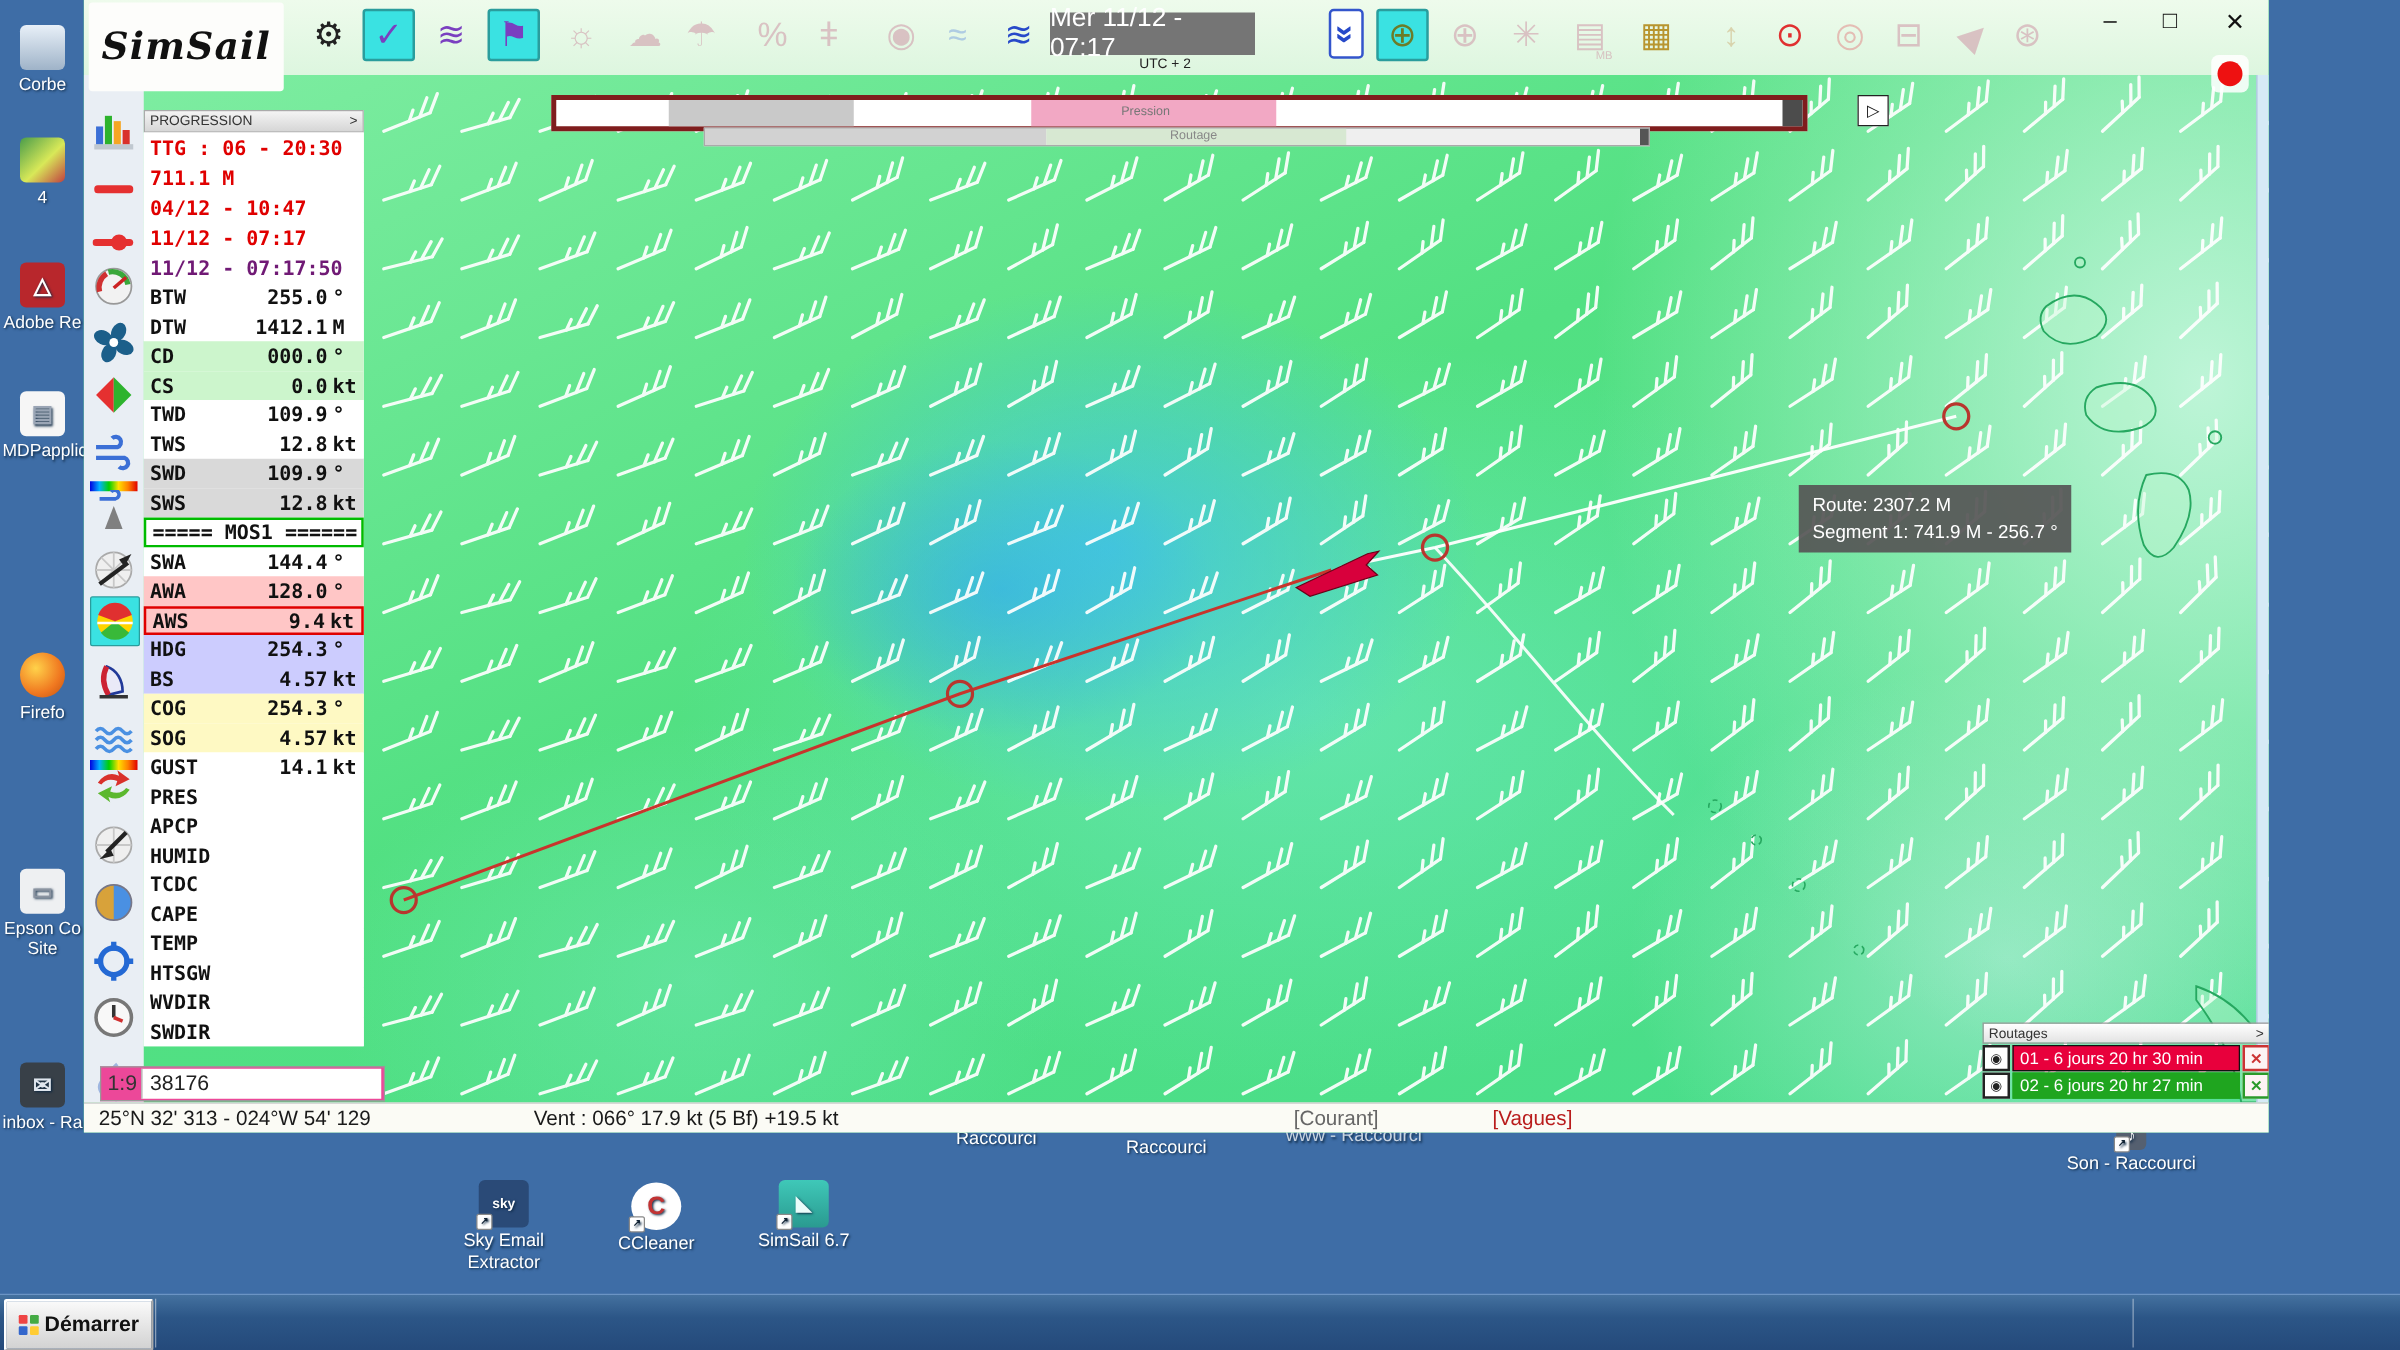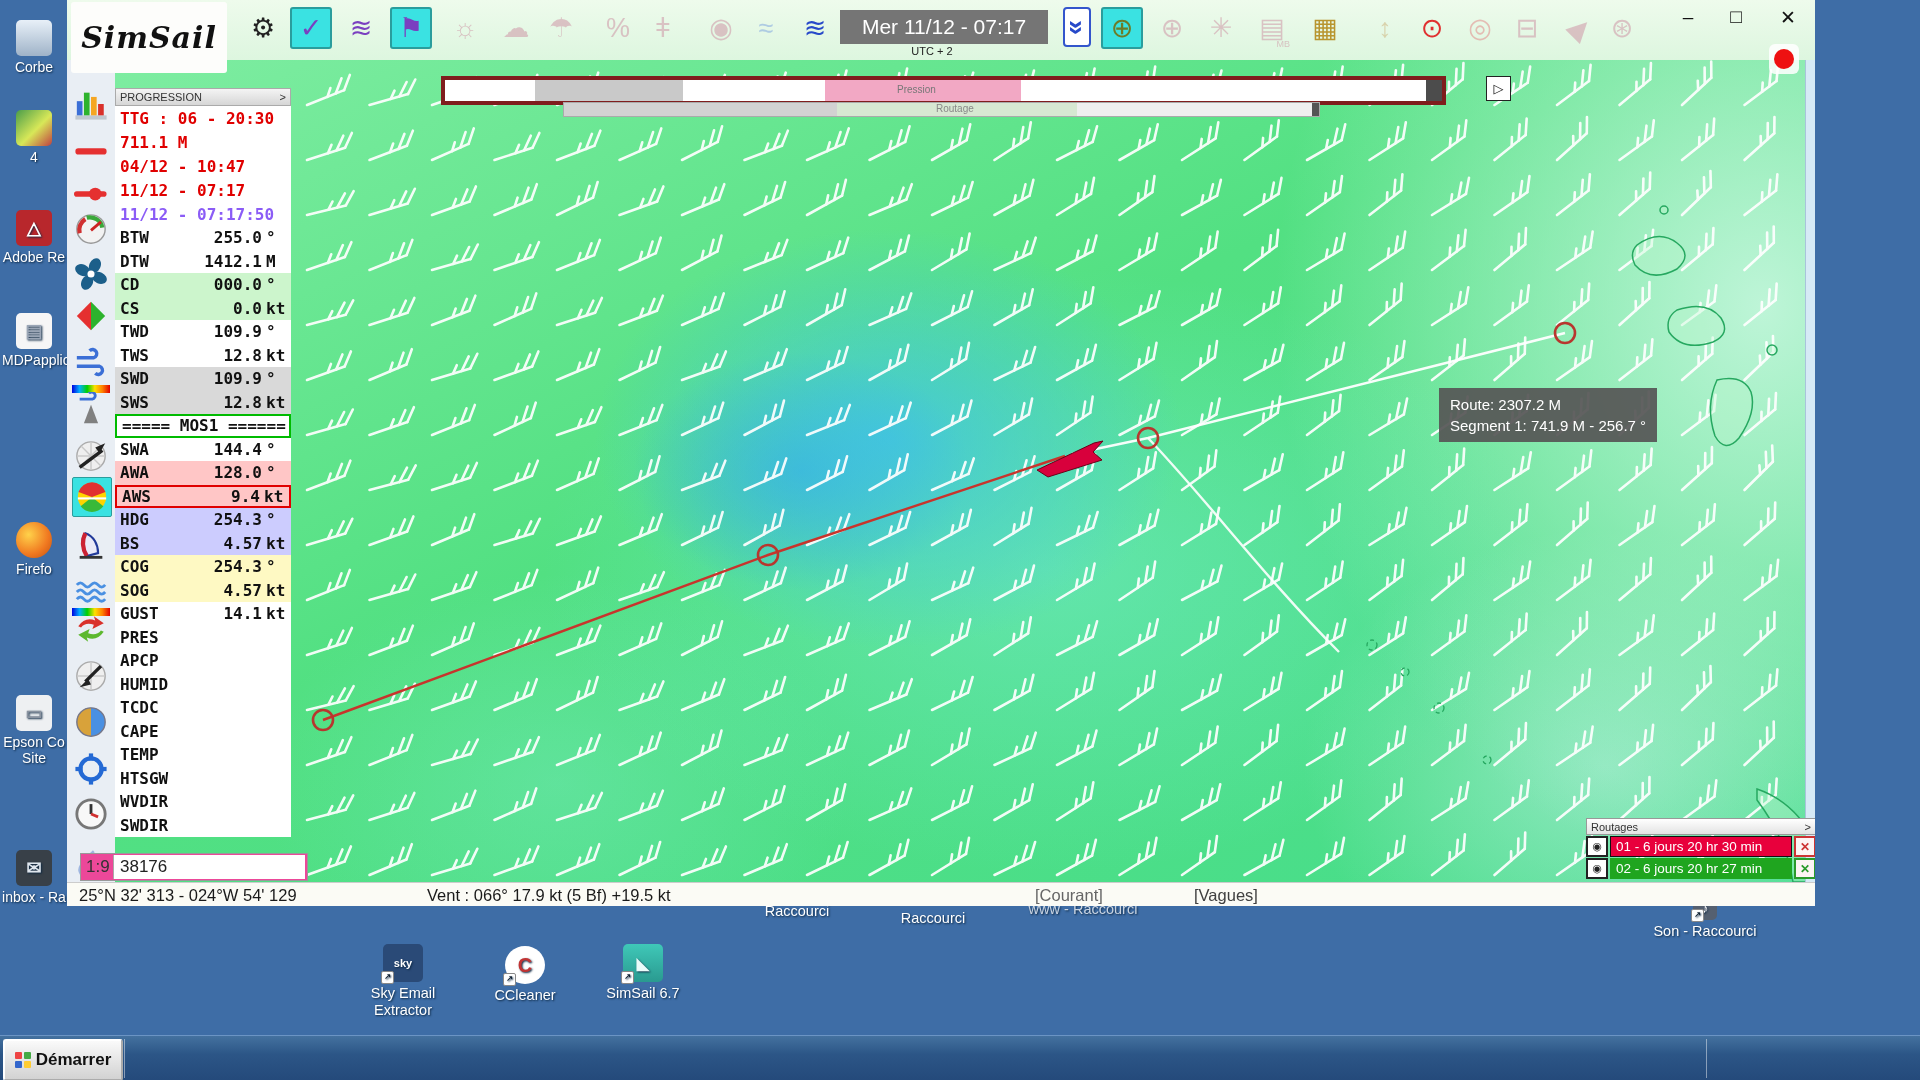--- a/index.html
+++ b/index.html
@@ -32,21 +32,21 @@
       font-size:27px;border-radius:3px;cursor:pointer}
   .ti.boxed-active{background:#3ae2e2;border:2px solid #2a9d9d;width:38px;height:38px}
   .ti.boxed-blue{background:#fff;border:2px solid #3355cc;width:24px;height:36px;border-radius:4px}
   .ti.purple{color:#7a3fc0}.ti.dark{color:#222}.ti.blue{color:#2749c9}
   .ti.faded{color:rgba(205,150,165,.55)}.ti.faded-blue{color:rgba(145,180,225,.65)}
   .ti.gold{color:#b8952f}.ti.faded-gold{color:rgba(205,180,125,.55)}
   .ti.red{color:#e03030}.ti.faded-red{color:rgba(225,130,130,.5)}.ti.olive{color:#6c7c28}
   .ti .g.rot90{display:inline-block;transform:rotate(90deg);font-weight:bold}
   .ti .g.rot-45{display:inline-block;transform:rotate(-45deg)}
   .ti .sub{position:absolute;right:2px;bottom:0;font-size:9px;letter-spacing:0}
-  .datebox{position:absolute;left:773px;top:10px;width:208px;height:34px;background:#757575;color:#fff;
+  .datebox{position:absolute;left:773px;top:10px;width:164px;height:34px;background:#757575;color:#fff;
            display:flex;align-items:center;justify-content:center;font-size:21px}
   .utc{position:absolute;left:773px;top:45px;width:184px;text-align:center;font-size:11px;color:#222}
   .winctl{position:absolute;top:6px;font-size:19px;color:#111;width:26px;text-align:center;cursor:pointer}
   .reddot{position:absolute;left:1702px;top:44px;width:30px;height:30px;background:rgba(255,255,255,.85);
           border-radius:6px;display:flex;align-items:center;justify-content:center;z-index:8}
   .reddot i{display:block;width:20px;height:20px;border-radius:50%;background:#ee1111}
 
   
   .bar1{position:absolute;left:374px;top:76px;width:997px;height:21px;background:#fff;border:4px solid #7f1d1d;z-index:6}
   .bar1 .segg{position:absolute;left:90px;top:0;height:100%;width:148px;background:#c9c9c9}
@@ -94,21 +94,21 @@
   .stool{position:absolute;left:5px;width:38px;height:38px;display:flex;align-items:center;justify-content:center;cursor:pointer}
   .stool svg{width:34px;height:34px}
   .stool.sel{background:#3ae2e2;border:1px solid #2a9d9d;border-radius:2px}
   .stool .rb{height:8px;width:40px;background:linear-gradient(90deg,#0000e0,#00b0ff,#00d000,#ffe000,#ff8000,#e00000)}
 
   .panel{position:absolute;left:48px;top:88px;width:176px;z-index:5;background:#fff}
   .p-head{height:16px;background:linear-gradient(#f4f4f4,#d6d6d6);border:1px solid #aaa;color:#333;
           font-size:11px;display:flex;justify-content:space-between;align-items:center;padding:0 4px}
   .p-top{height:24px;display:flex;align-items:center;padding:0 5px;background:#fff;
          font:bold 16px "DejaVu Sans Mono",monospace;white-space:nowrap}
-  .p-top.red{color:#e00000}.p-top.blue{color:#8b5cf6}
+  .p-top.red{color:#e00000}.p-top.blue{color:#701a75}
   .p-row{height:23.5px;display:flex;align-items:center;padding:0 5px;box-sizing:border-box;
          font:bold 16px "DejaVu Sans Mono",monospace;color:#111;white-space:nowrap}
   .p-row .val{margin-left:auto}
   .p-row .unit{width:20px;margin-left:4px}
   .bg-wh{background:#fff}.bg-gr{background:#ccf5cc}.bg-gy{background:#d9d9d9}
   .bg-pk{background:#ffc6c6}.bg-lv{background:#ccccfe}.bg-gd{background:#fef9c3}
   .bg-mos{background:#fff;border:2px solid #00bb00}
   .bg-sel{background:#ffc6c6;border:2px solid #e00000}
 
   .scalebox{position:absolute;left:13px;top:853px;width:226px;height:26px;background:#ec4899;border:1px solid #999;
@@ -116,21 +116,21 @@
   .scalebox .pfx{padding-left:5px;color:#333}
   .scalebox .inner{position:absolute;left:32px;right:2px;top:1px;bottom:1px;background:#fff;border-left:1px solid #aaa;
                    display:flex;align-items:center;padding-left:6px}
 
   
   .statusbar{position:absolute;left:0;top:882px;width:1748px;height:24px;background:#fbfbf5;border-top:1px solid #ccc;
              z-index:6;font-size:16.5px;color:#1a1a1a;display:flex;align-items:center}
   .statusbar .pos{position:absolute;left:12px}
   .statusbar .vent{position:absolute;left:360px}
   .statusbar .cour{position:absolute;left:968px;color:#666}
-  .statusbar .vag{position:absolute;left:1127px;color:#404040}
+  .statusbar .vag{position:absolute;left:1127px;color:#b91c1c}
 
   
   .taskbar{position:absolute;left:0;top:1035px;width:1920px;height:45px;z-index:20;
            background:linear-gradient(#44719f 0%,#2c5687 40%,#24497a 100%);border-top:1px solid #6b94c4}
   .startbtn{position:absolute;left:3px;top:3px;width:116px;height:38px;background:linear-gradient(#fafafa,#d2d2d2);
             border:2px outset #fff;border-radius:3px;display:flex;align-items:center;justify-content:center;
             gap:5px;font-weight:bold;font-size:17px;color:#111;cursor:pointer}
   .wflag{width:16px;height:16px;display:grid;grid-template-columns:7px 7px;grid-template-rows:7px 7px;gap:2px}
   .wflag i{border-radius:1px}
   .tb-sep{position:absolute;top:3px;width:1px;height:39px;background:rgba(255,255,255,.45)}

